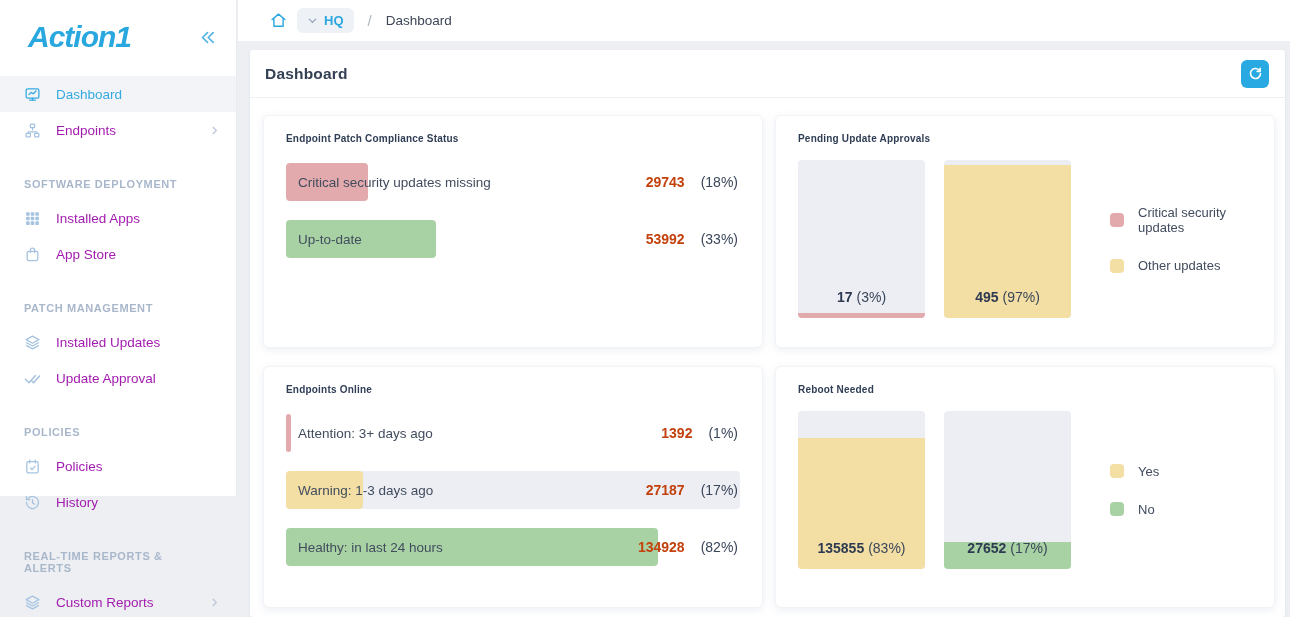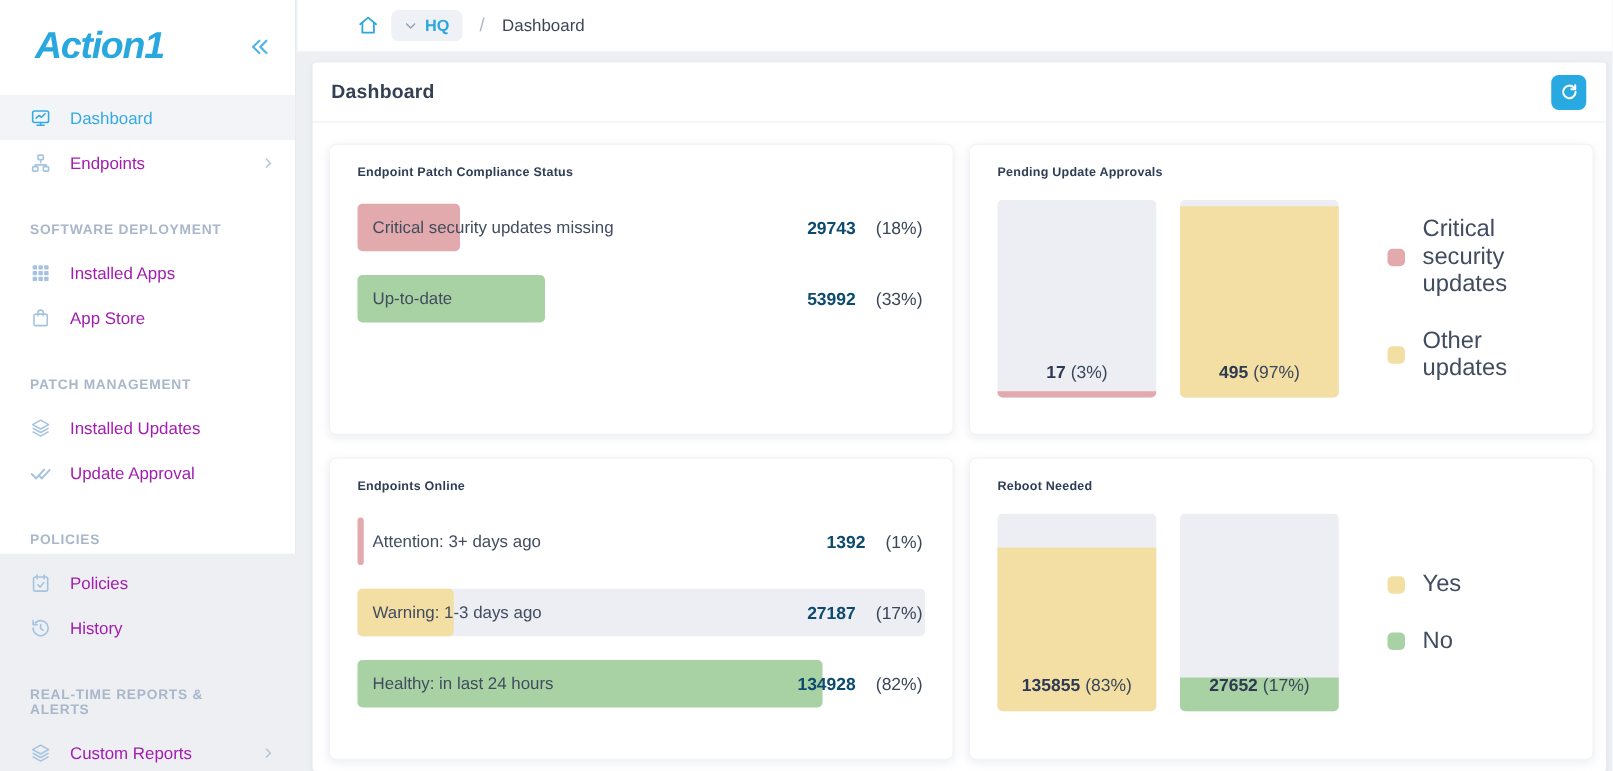--- a/index.html
+++ b/index.html
@@ -6,21 +6,21 @@
   html,body { width:1290px; height:617px; }
   body {
     font-family: "Liberation Sans", sans-serif;
     background: #edeff3;
     position: relative;
     overflow: hidden;
     color: #3f4a5a;
   }
   
   .sidebar {
-    position: absolute; left:0; top:0; width:237px; height:443px;
+    position: absolute; left:0; top:0; width:237px; height:496px;
     background:#fff; border-right:1px solid #e7eaef; z-index:3;
   }
   .logo-row { display:flex; align-items:center; justify-content:space-between; padding:12px 20px 0 28px; height:62px; }
   .logo {
     font-size:30px; font-weight:bold; font-style:italic; letter-spacing:-1px;
     color:#29a8e0;
   }
   .collapse-btn { cursor:pointer; display:flex; align-items:center; }
   .nav { margin-top:14px; }
   .nav-item {
@@ -31,21 +31,21 @@
   .nav-item.active { background:#f3f4f7; color:#35aae2; }
   .section-hdr {
     padding:30px 24px 10px 24px; font-size:11px; font-weight:bold;
     color:#a9b7cb; letter-spacing:.6px; text-transform:uppercase;
   }
   .icon16 { width:17px; height:17px; flex:none; }
   
   .topbar {
     position:absolute; left:238px; top:0; right:0; height:42px;
     background:#fff; border-bottom:1px solid #eceef2;
-    display:flex; align-items:center; padding-left:48px; gap:10px; z-index:2;
+    display:flex; align-items:center; padding-left:32px; gap:10px; z-index:2;
   }
   .crumb-pill {
     display:flex; align-items:center; gap:6px; background:#eef1f5;
     border-radius:6px; padding:5px 10px; cursor:pointer;
   }
   .crumb-pill .org { font-size:13px; font-weight:bold; color:#2ba7e0; }
   .crumb-sep { color:#aeb6c2; font-size:15px; margin:0 4px; }
   .crumb-page { font-size:13.5px; color:#3c4656; }
   
   .panel {
@@ -75,37 +75,37 @@
   .hrow.tracked { background:#eceef4;text-decoration:underline; }
   .hbar { position:absolute; left:0; top:0; bottom:0; border-radius:4px; }
   .hlabel {
     position:absolute; left:12px; top:50%; transform:translateY(-50%);
     font-size:13.5px; color:#414c5e; z-index:1; white-space:nowrap;
   }
   .hval {
     position:absolute; right:2px; top:50%; transform:translateY(-50%);
     font-size:14px; color:#333f53; z-index:1; white-space:nowrap;
   }
-  .hval b { font-weight:bold; color:#0c4a6e; }
+  .hval b { font-weight:bold; color:#c2410c; }
   .hval .pct { margin-left:16px; font-weight:normal; color:#3a4659; }
   
   .vchart { display:flex; margin-top:16px; height:158px; }
   .vtrack {
     width:127px; background:#eceef4; border-radius:4px; position:relative;
     margin-right:19px; flex:none;
   }
   .vfill { position:absolute; left:0; right:0; bottom:0; border-radius:0 0 4px 4px; }
   .vval {
     position:absolute; left:0; right:0; bottom:13px; text-align:center;
     font-size:14px; color:#2e3a52; white-space:nowrap; z-index:1;
   }
   .vval b { font-weight:bold; }
   .vval .pct { margin-left:4px; font-weight:normal; color:#3a4659; }
   .vlegend { display:flex; flex-direction:column; justify-content:center; gap:23px; margin-left:20px; }
-  .legend-item { display:flex; align-items:center; gap:14px; font-size:19px; color:#414c5e; }
+  .legend-item { display:flex; align-items:center; gap:14px; font-size:13px; color:#414c5e; }
   .swatch { width:14px; height:14px; border-radius:4px; flex:none; }
 </style>
 </head>
 <body>
 
 <div class="sidebar">
   <div class="logo-row">
     <div class="logo">Action1</div>
     <span class="collapse-btn">
       <svg class="icon16" viewBox="0 0 24 24" fill="none" stroke="#53b5e7" stroke-width="2.4" stroke-linecap="round" stroke-linejoin="round">

